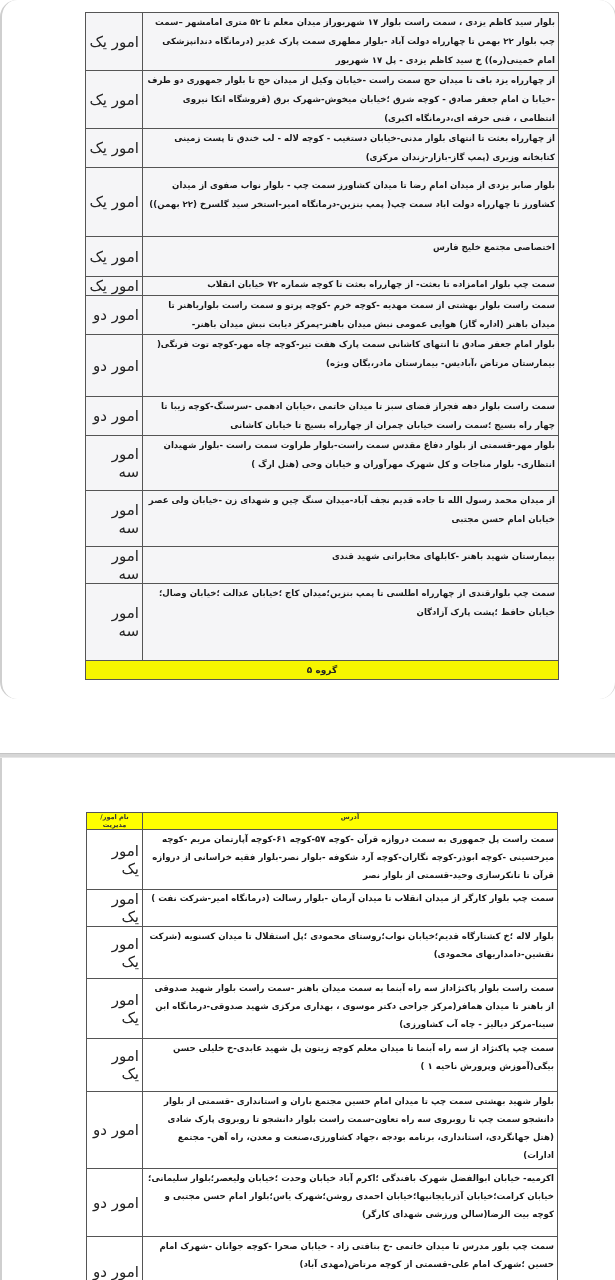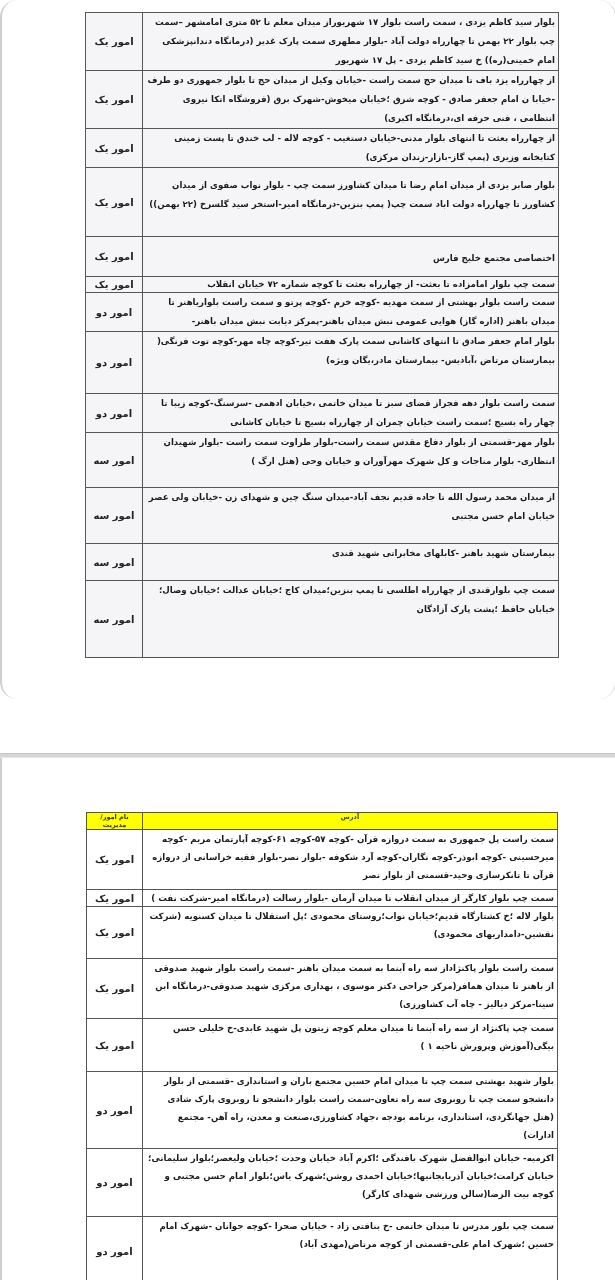--- a/index.html
+++ b/index.html
@@ -50,24 +50,23 @@
       width: 472px;
       background: #ffffff;
     }
     table.addr td, table.addr th {
       border: 1.5px solid #555;
       padding: 0 3px;
       vertical-align: top;
     }
     td.unit {
       width: 50px;
-      text-align: center;
       vertical-align: middle !important;
-      font-size: 10px;
-      font-weight: bold;
+      font-size: 15px;
+      font-weight: normal;
       color: #222;
     }
     #page2 td.unit { width: 49px; }
     td.address {
       text-align: right;
       font-size: 8.6px;
       font-weight: bold;
       line-height: 19px;
       color: #1a1a1a;
       padding-top: 0;
@@ -110,21 +109,21 @@
       </tr>
       <tr style="height:38px">
         <td class="address">از چهارراه بعثت تا انتهای بلوار مدنی-خیابان دستغیب - کوچه لاله - لب خندق تا پست زمینی کتابخانه وزیری (پمپ گاز-بازار-زندان مرکزی)</td>
         <td class="unit">امور یک</td>
       </tr>
       <tr style="height:69px">
         <td class="address" style="padding-top:8px">بلوار صابر یزدی از میدان امام رضا تا میدان کشاورز سمت چپ  - بلوار نواب صفوی از میدان کشاورز  تا چهارراه دولت اباد سمت چپ( پمپ بنزین-درمانگاه امیر-استخر سید گلسرخ (۲۲ بهمن))</td>
         <td class="unit">امور یک</td>
       </tr>
       <tr style="height:40px">
-        <td class="address" style="padding-top:12px">اختصاصی  مجتمع خلیج فارس</td>
+        <td class="address" style="padding-top:1px">اختصاصی  مجتمع خلیج فارس</td>
         <td class="unit">امور یک</td>
       </tr>
       <tr style="height:16px">
         <td class="address" style="line-height:15px">سمت چپ بلوار امامزاده تا بعثت- از چهارراه بعثت تا کوچه شماره ۷۲ خیابان انقلاب</td>
         <td class="unit">امور یک</td>
       </tr>
       <tr style="height:38px">
         <td class="address">سمت راست بلوار بهشتی از سمت مهدیه -کوچه خرم -کوچه پرتو و سمت راست بلواریاهنر تا میدان باهنر (اداره گاز) هوایی عمومی  نبش میدان باهنر-پمرکز دیابت نبش میدان باهنر-</td>
         <td class="unit">امور دو</td>
       </tr>
@@ -144,20 +143,23 @@
         <td class="address">از میدان محمد رسول الله تا جاده قدیم نجف آباد-میدان سنگ چین و شهدای زن -خیابان ولی عصر خیابان امام حسن مجتبی</td>
         <td class="unit">امور سه</td>
       </tr>
       <tr style="height:37px">
         <td class="address">بیمارستان شهید باهنر -کابلهای مخابراتی شهید قندی</td>
         <td class="unit">امور سه</td>
       </tr>
       <tr style="height:77px">
         <td class="address">سمت چپ بلوارقندی از چهارراه اطلسی تا پمپ بنزین؛میدان کاج ؛خیابان عدالت ؛خیابان وصال؛خیابان حافظ ؛پشت پارک آزادگان</td>
         <td class="unit">امور سه</td>
+      </tr>
+      <tr class="group">
+        <td colspan="2">گروه ۵</td>
       </tr>
     </tbody>
   </table>
 </div>
 
 <div class="page-gap"></div>
 
 <div class="page" id="page2">
   <table class="addr">
     <thead>

